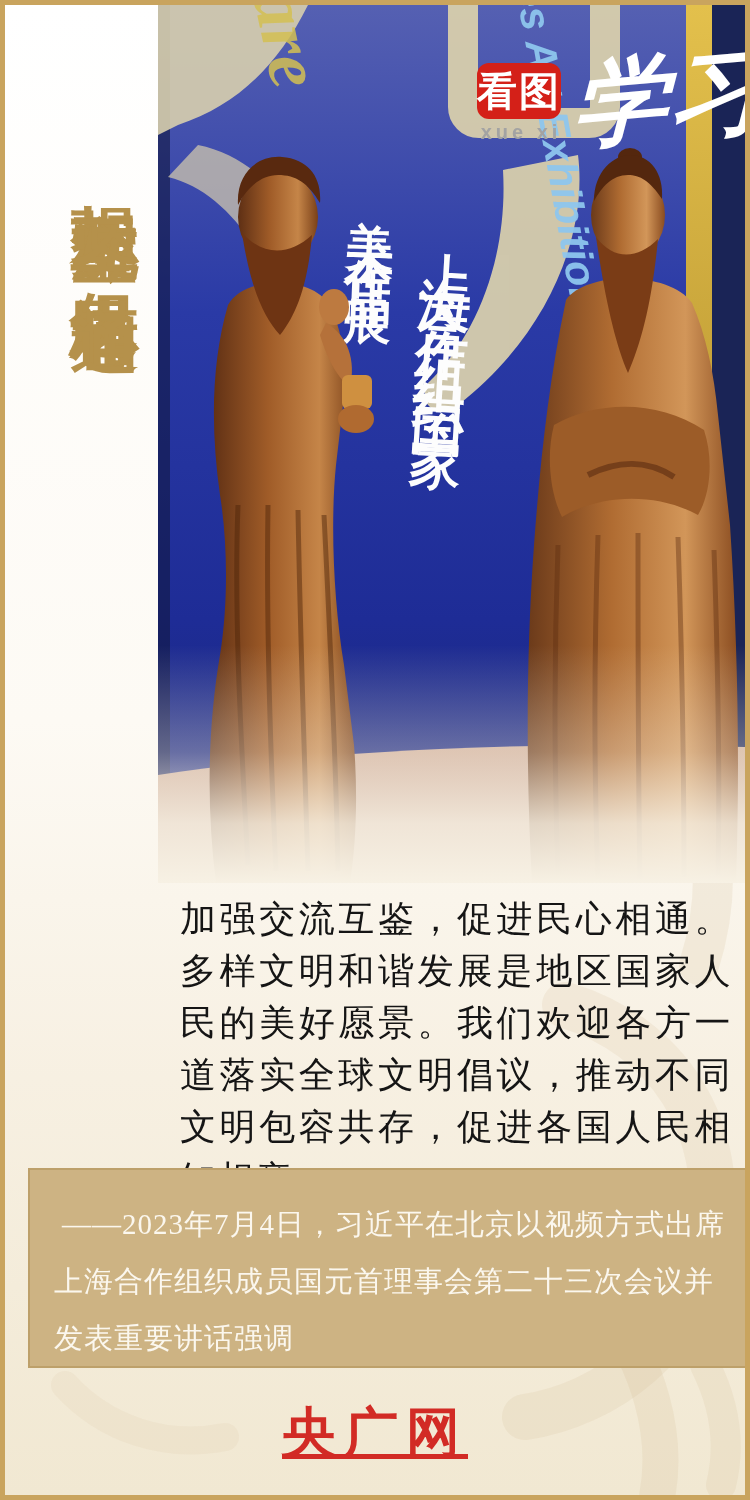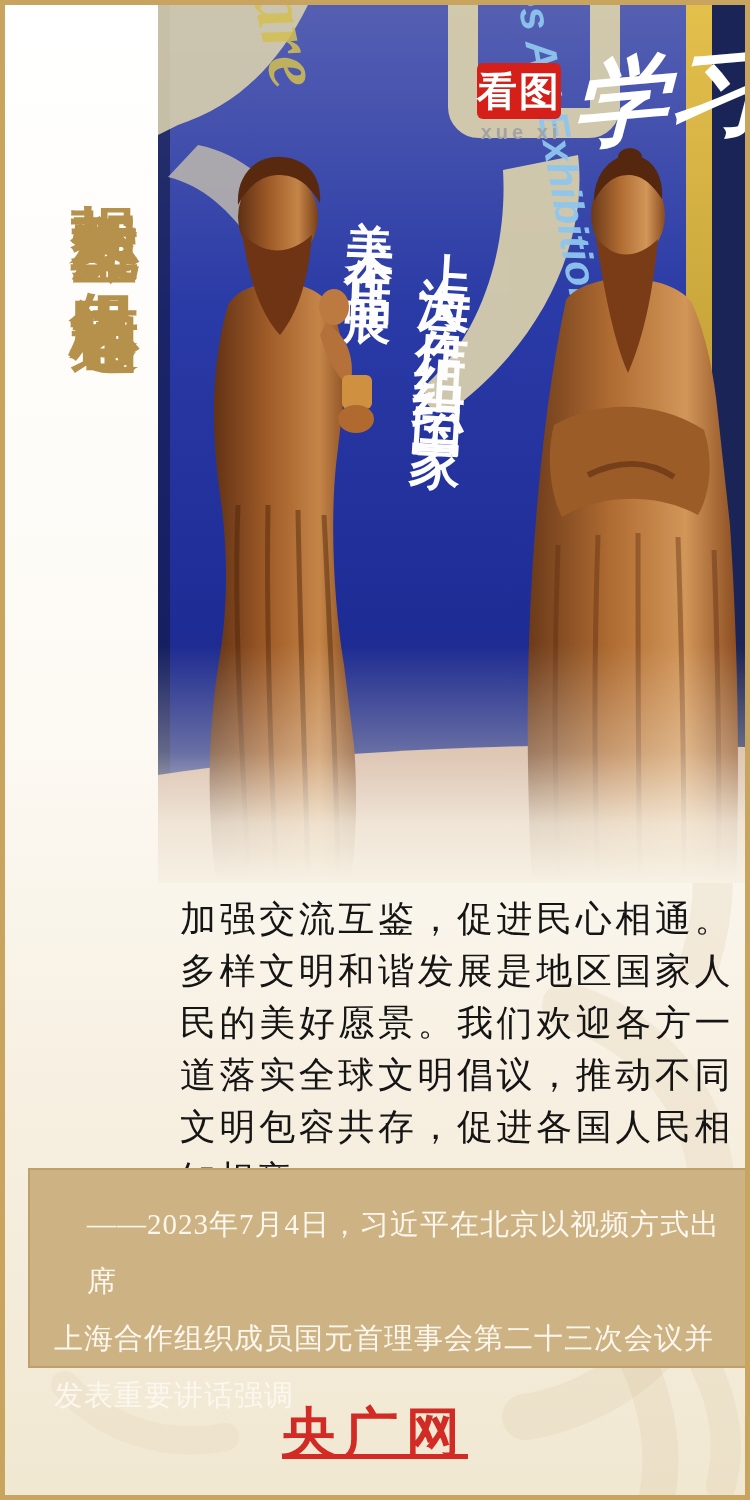--- a/index.html
+++ b/index.html
@@ -37,21 +37,21 @@
     font-family:"Liberation Sans","DejaVu Sans",sans-serif;
     transform-origin:top center;
   }
   .banner-sub{left:182px;top:176px;font-size:48px;letter-spacing:20px;transform:rotate(2deg);}
   .banner-main{left:258px;top:206px;font-size:52px;letter-spacing:26px;transform:rotate(3.5deg);}
   .layer-fg{z-index:3;}
   
   .logo{position:absolute;left:319px;top:58px;z-index:4;width:268px;height:150px;}
   .logo-kan{
     position:absolute;left:0;top:0;width:84px;height:56px;
-    background:#d42018;border-radius:6px;
+    background:#d42018;border-radius:12px;
     color:#ffffff;font-size:40px;font-weight:700;letter-spacing:2px;
     line-height:56px;text-align:center;
     font-family:"Liberation Sans","DejaVu Sans",sans-serif;
   }
   .logo-pinyin{
     position:absolute;left:2px;top:58px;width:84px;
     color:#a3a3a3;font-size:20px;font-weight:700;letter-spacing:4px;text-align:center;
     font-family:"Liberation Sans","DejaVu Sans",sans-serif;
   }
   .logo-script{
@@ -72,21 +72,21 @@
   .quote-box{
     position:absolute;left:23px;top:1163px;width:691px;height:170px;z-index:2;
     background:#cdb383;border:2px solid #bda06a;
     padding:26px 24px 0 24px;
     color:#fbf7ee;
   }
   .quote-line{
     font-size:29px;line-height:57px;letter-spacing:1px;
     font-family:"Liberation Serif","DejaVu Serif",serif;
   }
-  .quote-line.first{margin-left:33px;}
+  .quote-line.first{margin-left:8px;}
   
   .footer-brand{
     position:absolute;left:0;top:1392px;width:100%;z-index:2;
     text-align:center;font-size:54px;font-weight:700;letter-spacing:8px;
     color:#d22b25;
     font-family:"Liberation Sans","DejaVu Sans",sans-serif;
     text-decoration:underline;
   }
 </style>
 </head>

